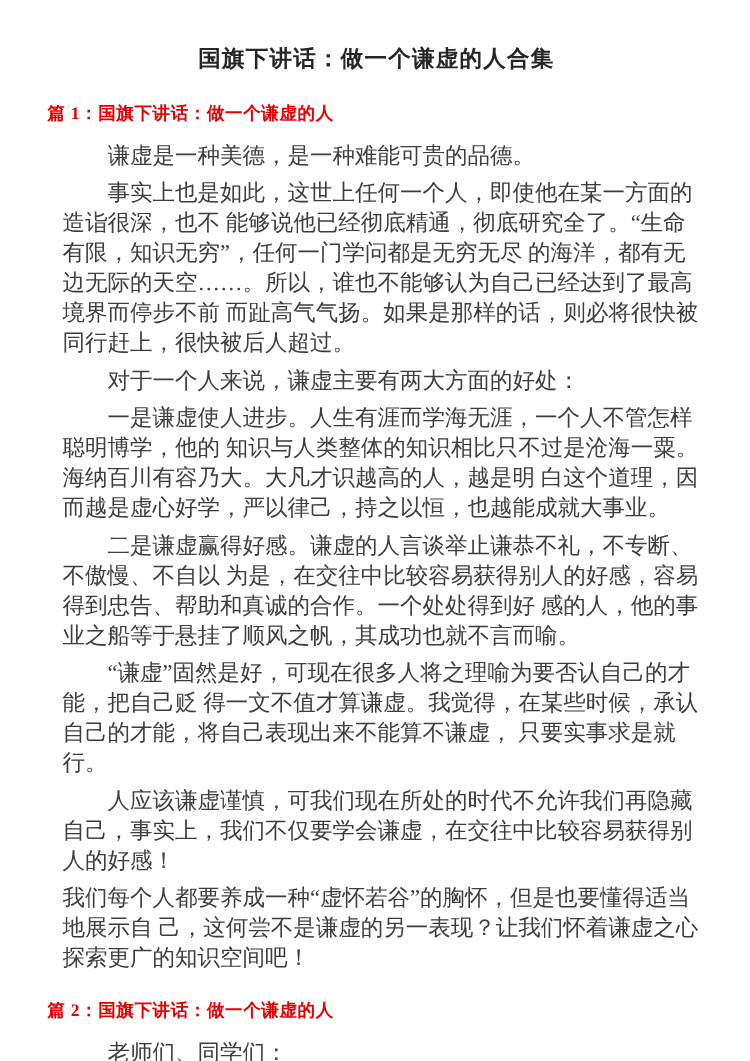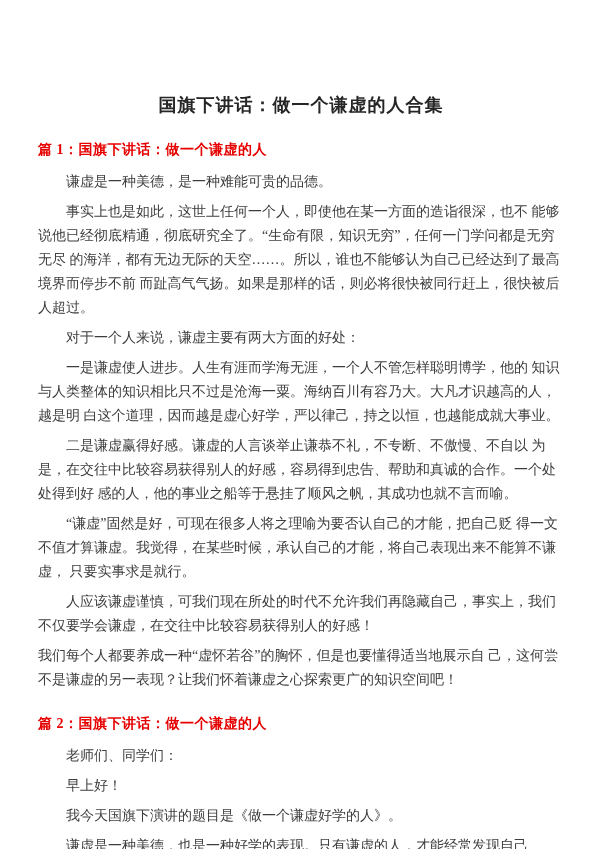--- a/index.html
+++ b/index.html
@@ -8,21 +8,21 @@
     background: #ffffff;
   }
   .page {
     position: relative;
     width: 600px;
     height: 849px;
     margin: 0 auto;
     background: #ffffff;
     overflow: hidden;
     box-sizing: border-box;
-    padding: 92px 36px 0 38px;
+    padding: 34px 36px 0 38px;
     font-family: "Liberation Serif", "DejaVu Serif", serif;
     color: #3d3d3d;
   }
   .doc-title {
     margin: 0 0 0 0;
     text-align: center;
     font-size: 18px;
     line-height: 26px;
     font-weight: bold;
     color: #262626;
@@ -30,22 +30,22 @@
   }
   .sec-heading {
     margin: 22px 0 10px 0;
     font-size: 14px;
     line-height: 20px;
     font-weight: bold;
     color: #e60000;
     letter-spacing: 0.5px;
   }
   .para {
-    margin: 0 0 6px 0;
-    font-size: 14px;
+    margin: 0 0 6px 12px;
+    font-size: 18px;
     line-height: 24px;
     text-align: left;
     word-break: break-all;
   }
   .para.indent { text-indent: 2em; }
   .para.center { text-indent: 0; }
 </style>
 </head>
 <body>
 

